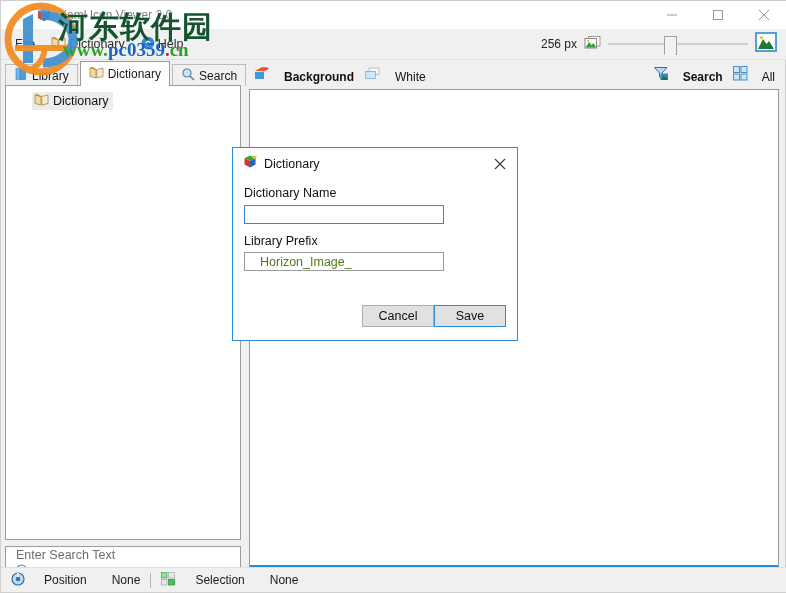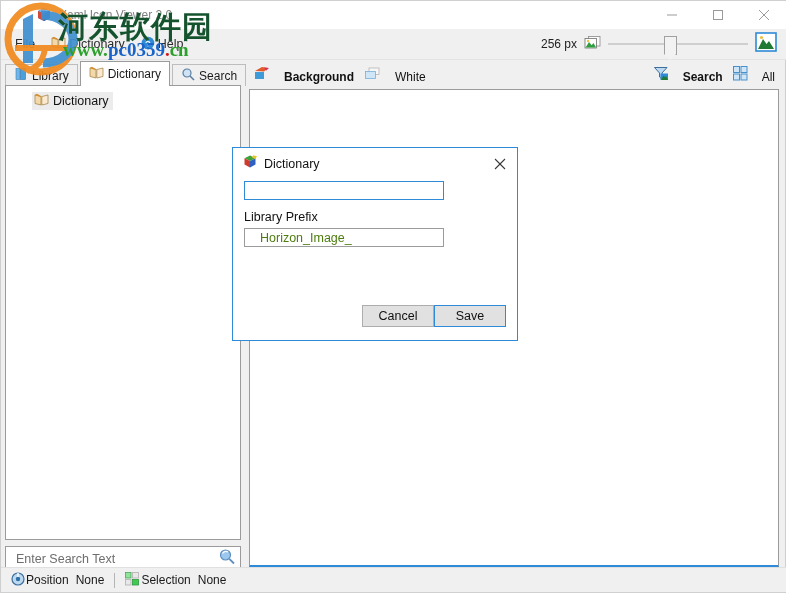--- a/index.html
+++ b/index.html
@@ -117,23 +117,24 @@
     padding: 1px 4px 1px 2px;
     margin-left: 22px; margin-top: 2px;
     background: #ececec;
     width: fit-content;
     font-size: 12.5px; color: #111;
   }
   .search-box {
     margin-top: 6px;
     height: 26px; background: #ffffff;
     border: 1px solid #9b9b9b;
-    display: flex; align-items: center;
+    display: flex; align-items: flex-start;
     box-sizing: border-box;
     padding: 0 4px 0 8px;
+    flex-direction: column;
   }
   .search-input {
     border: none; outline: none; flex: 1;
     font-size: 12.5px; color: #6e6e6e;
     font-family: "Liberation Sans", sans-serif;
     background: transparent;
   }
   .search-input::placeholder { color: #6e6e6e; }
 
   
@@ -158,21 +159,21 @@
 
   
   .statusbar {
     position: absolute; left: 0; bottom: 0;
     width: 786px; height: 24px;
     background: #f0f0f0;
     display: flex; align-items: center;
     border-top: 1px solid #e0e0e0;
   }
   .status-seg {
-    display: flex; align-items: center; gap: 1px;
+    display: flex; align-items: center; gap: 19px;
     font-size: 12px; color: #1a1a1a;
     padding: 0 10px;
   }
   .status-sep { width: 1px; height: 15px; background: #b5b5b5; }
   .status-val { color: #1a1a1a; margin-left: 6px; }
 
   
   .dialog {
     position: absolute; left: 231px; top: 146px;
     width: 286px; height: 194px;
@@ -445,20 +446,21 @@
       </span>
       <span class="dlg-title">Dictionary</span>
       <div class="dlg-close">
         <svg width="12" height="12" viewBox="0 0 12 12">
           <line x1="1" y1="1" x2="11" y2="11" stroke="#3a3a3a" stroke-width="1.1"></line>
           <line x1="11" y1="1" x2="1" y2="11" stroke="#3a3a3a" stroke-width="1.1"></line>
         </svg>
       </div>
     </div>
     <div class="dlg-body">
+      <div class="dlg-label">Dictionary Name</div>
       <input class="dlg-input focused" type="text" autofocus="" value="" style="">
       <div class="dlg-label" style="margin-top:10px">Library Prefix</div>
       <input class="dlg-input normal" type="text" value="Horizon_Image_" style="">
     </div>
     <div class="dlg-buttons">
       <button class="dlg-btn">Cancel</button>
       <button class="dlg-btn primary">Save</button>
     </div>
   </div>
 

